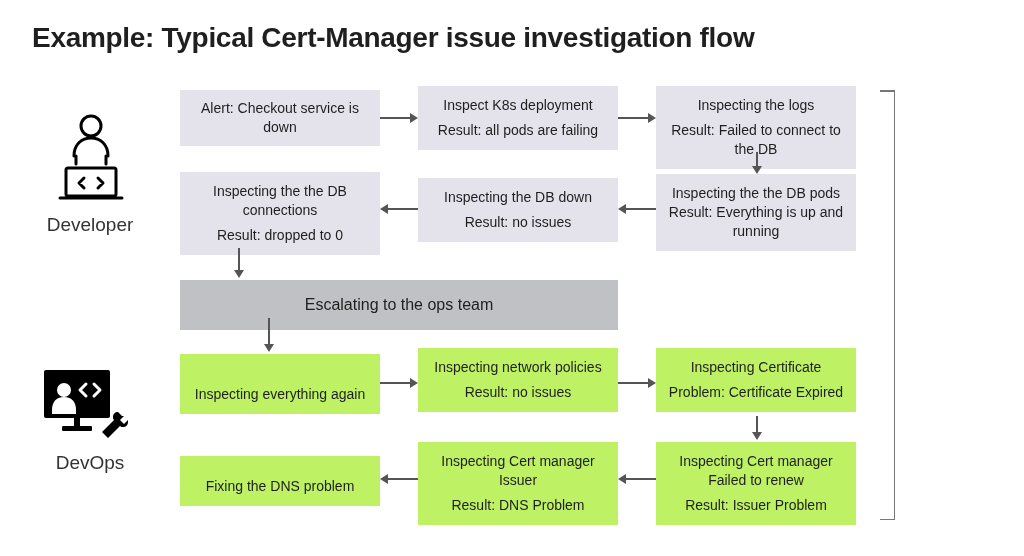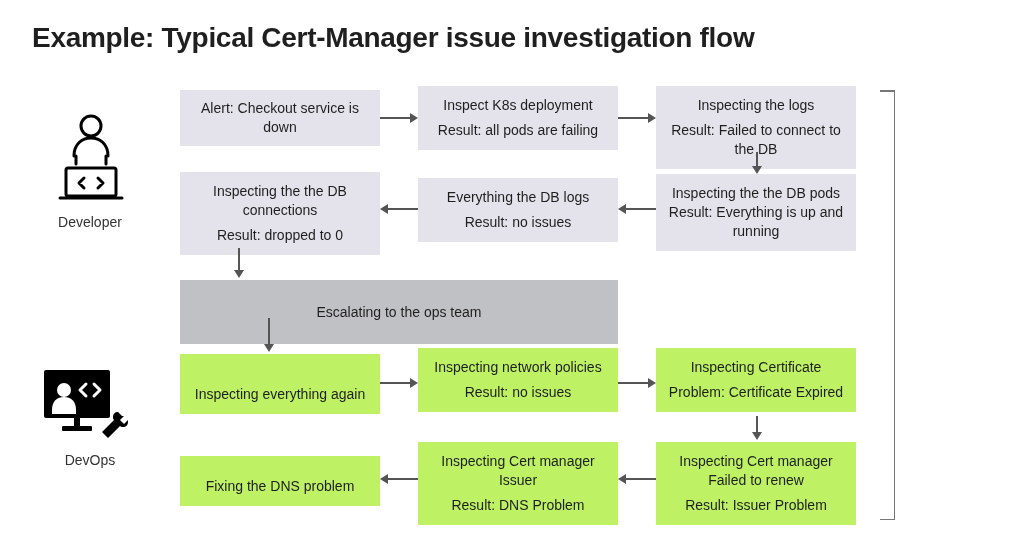--- a/index.html
+++ b/index.html
@@ -1,26 +1,26 @@
 <!DOCTYPE html>
 <html><head>
 <meta charset="utf-8">
 <style>
   html,body{margin:0;padding:0;width:1024px;height:556px;font-family:"Segoe UI",Arial,Helvetica,sans-serif;color:#1f1f1f;background:#fff}
   .canvas{position:relative;width:1024px;height:556px;overflow:hidden}
 
   .title{position:absolute;left:32px;top:22px;font-size:28px;font-weight:800;letter-spacing:-.3px}
 
-  .role-label{position:absolute;left:20px;width:140px;text-align:center;font-size:14px;color:#333}
+  .role-label{position:absolute;left:20px;width:140px;text-align:center;font-size:19px;color:#333}
 
   
   .box{position:absolute;width:200px;padding:10px 8px;box-sizing:border-box;text-align:center;font-size:14px;line-height:1.35}
   .pur{background:#e4e2eb}
   .blu{background:#bef264}
-  .esc{position:absolute;background:#c0c1c5;text-align:center;font-size:14px;padding:24px 8px;box-sizing:border-box}
+  .esc{position:absolute;background:#c0c1c5;text-align:center;font-size:16px;padding:16px 8px;box-sizing:border-box}
 
   .sub{margin-top:6px}
 
   
   .dev-icon{position:absolute;left:56px;top:112px;width:70px;height:90px}
   .dev-icon svg{width:70px;height:90px}
 
   
   .ops-icon{position:absolute;left:44px;top:370px;width:94px;height:74px}
   .ops-icon svg{width:94px;height:74px}
@@ -90,21 +90,21 @@
   <div class="box pur" style="left:656px;top:86px">
     <div>Inspecting the logs</div>
     <div class="sub">Result: Failed to connect to the DB</div>
   </div>
 
   <div class="box pur" style="left:656px;top:174px">
     <div>Inspecting the the DB pods</div>
     <div>Result: Everything is up and running</div>
   </div>
   <div class="box pur" style="left:418px;top:178px">
-    <div>Everything the DB logs</div>
+    <div>Inspecting the DB down</div>
     <div class="sub">Result: no issues</div>
   </div>
   <div class="box pur" style="left:180px;top:172px">
     <div>Inspecting the the DB connections</div>
     <div class="sub">Result: dropped to 0</div>
   </div>
 
   <div class="esc" style="left:180px;top:280px;width:438px">
     <span>Escalating to the ops team</span>
   </div>

